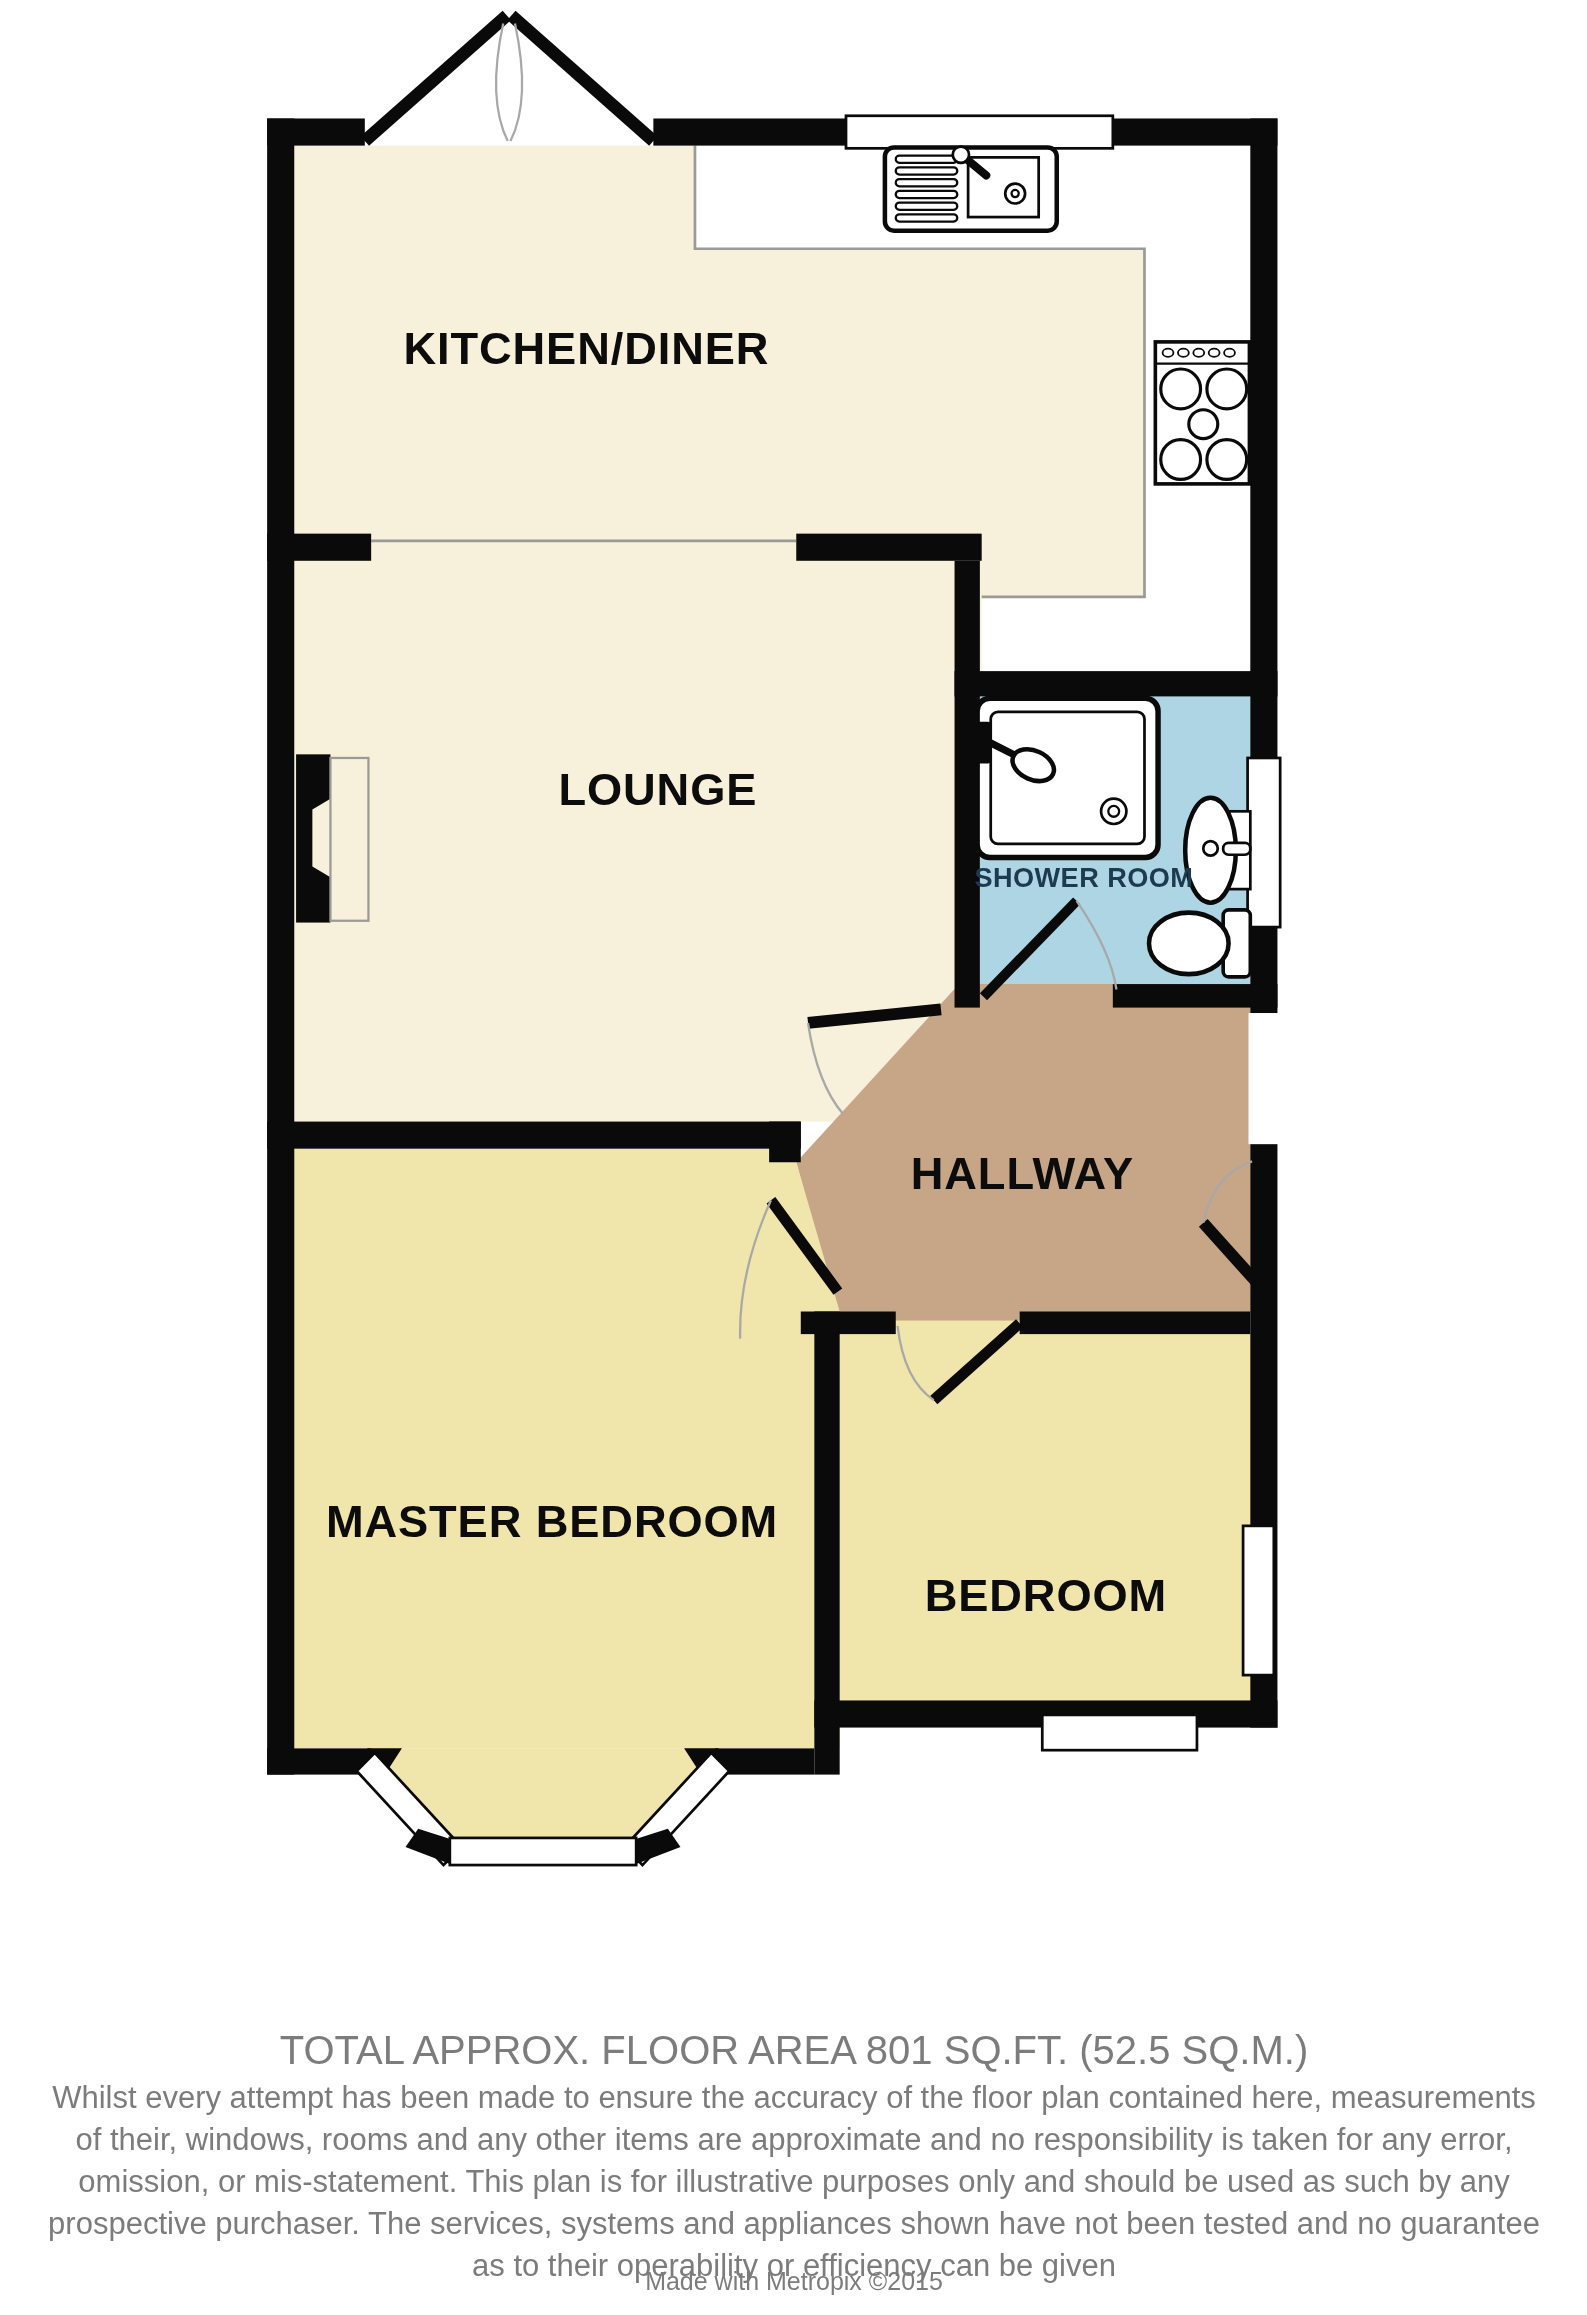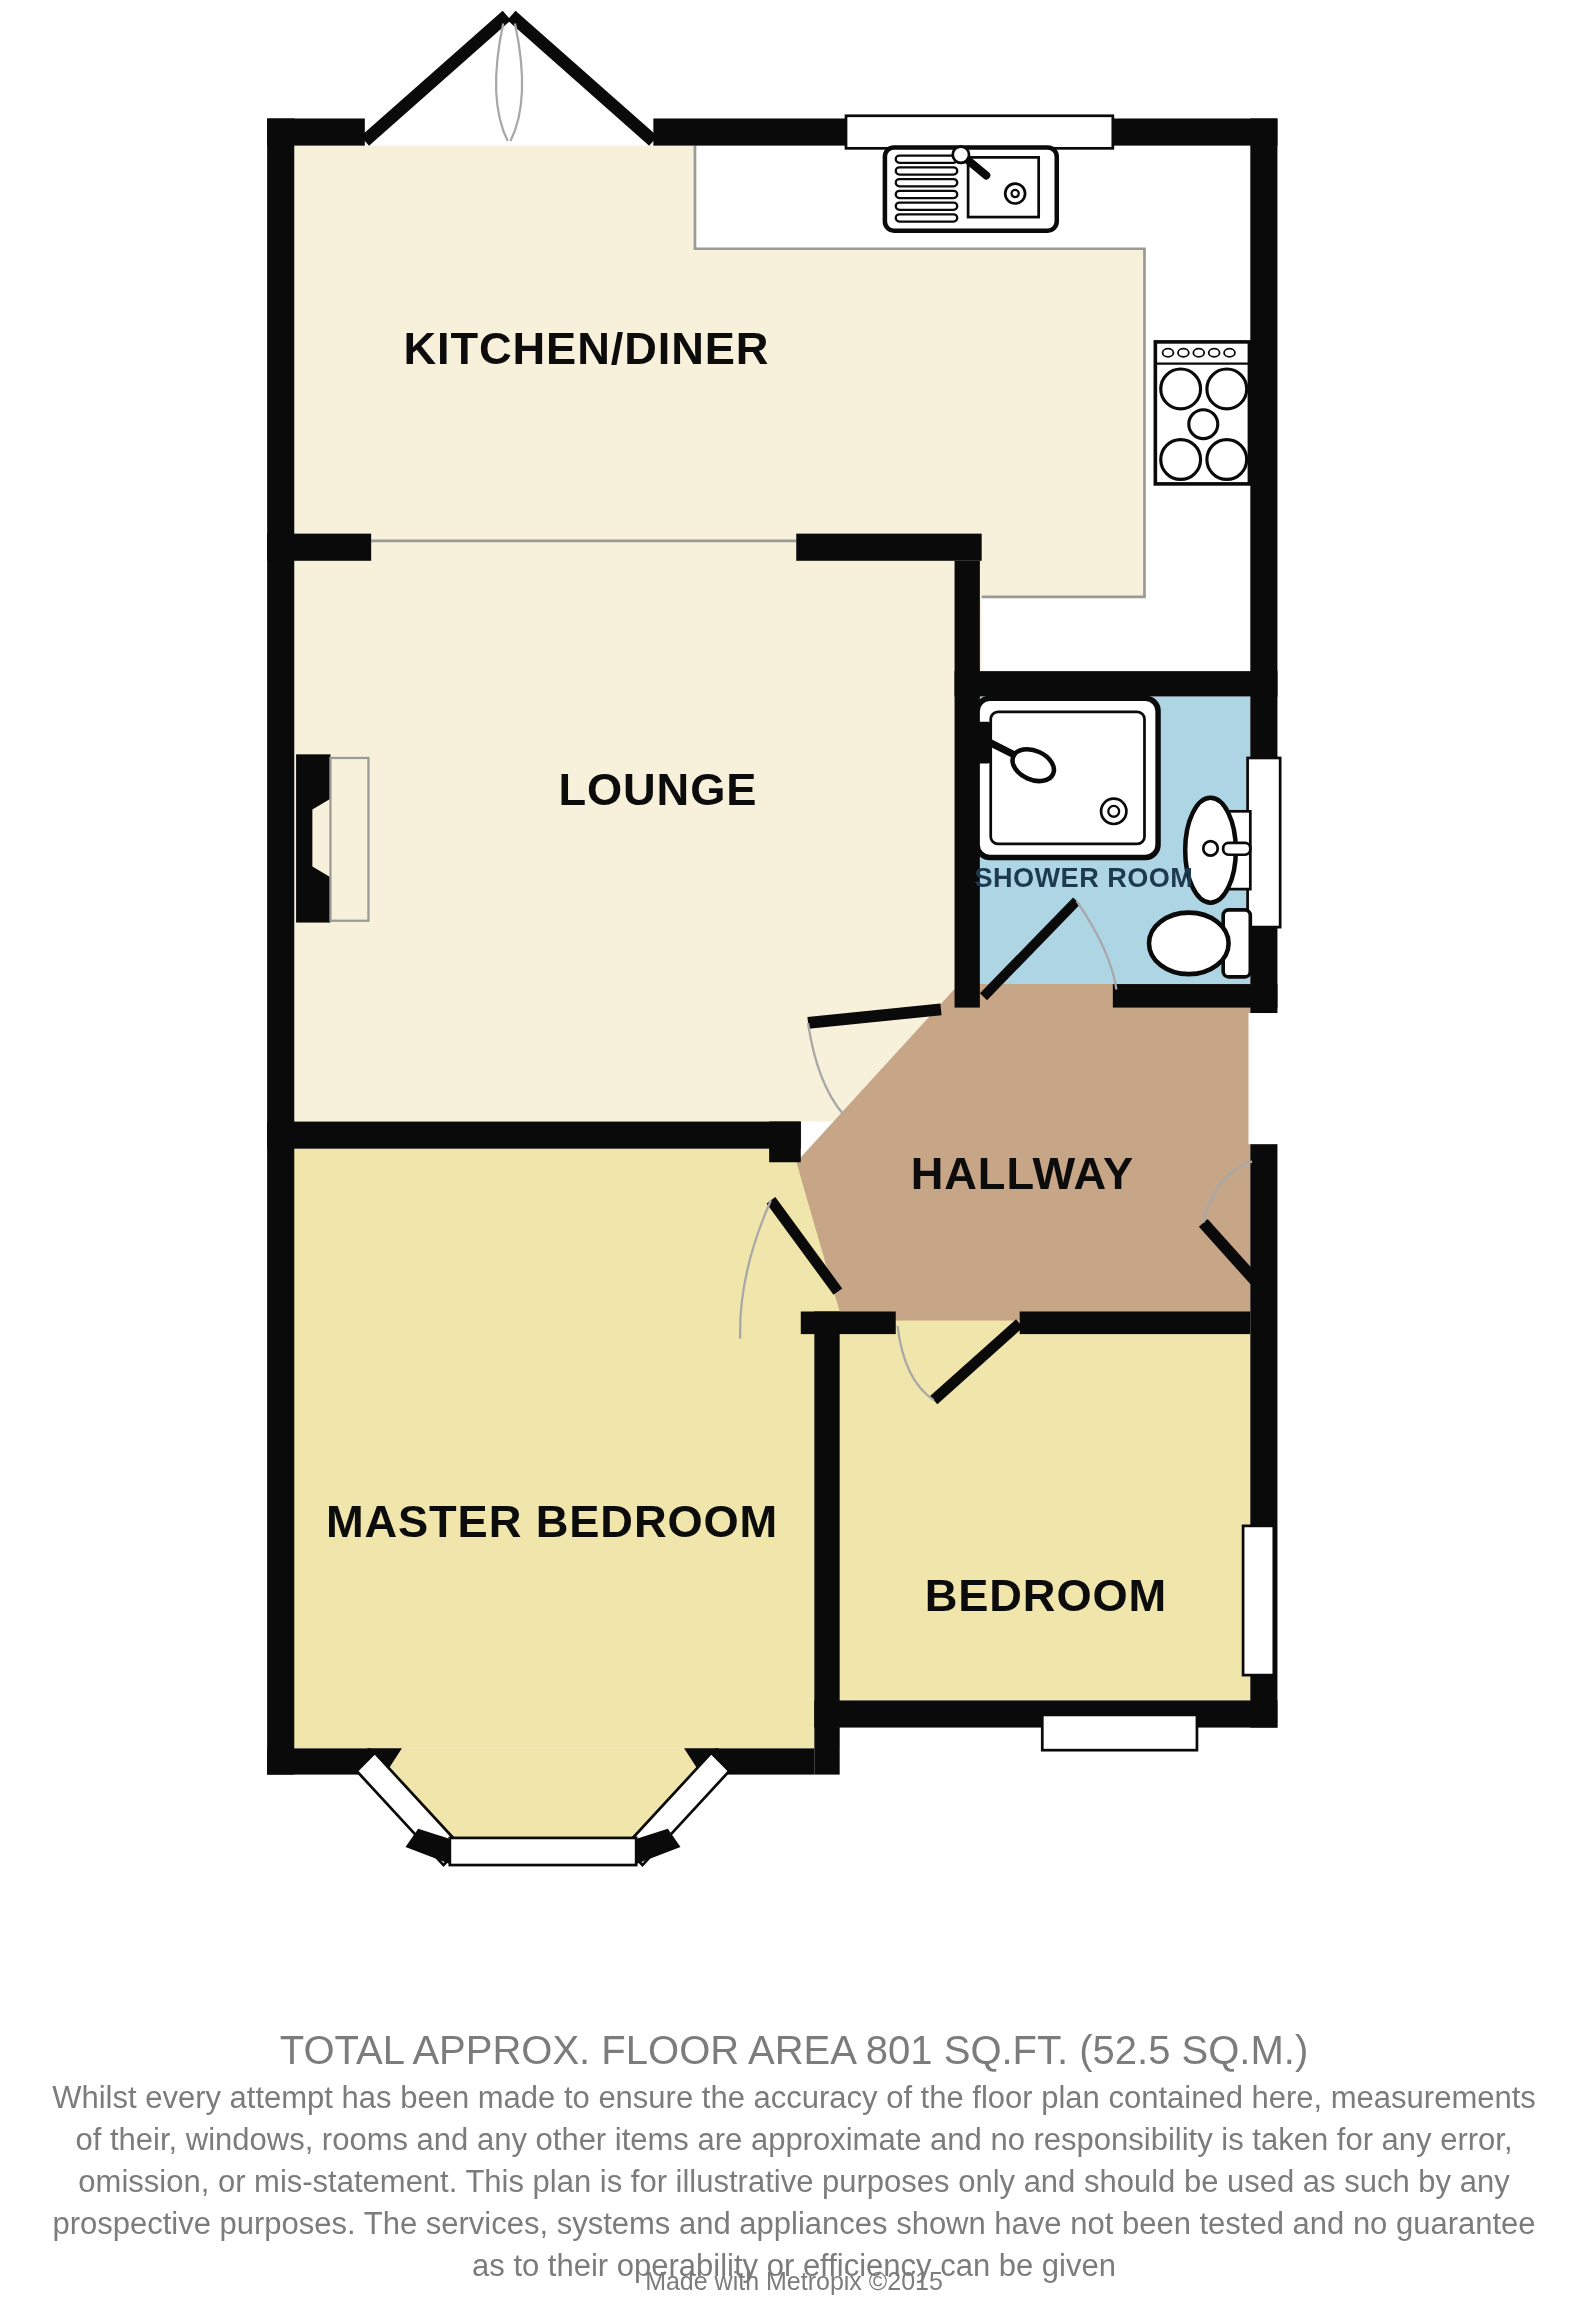--- a/index.html
+++ b/index.html
@@ -188,19 +188,19 @@
       <text class="room-label" x="610" y="1699">MASTER BEDROOM</text>
       <text class="room-label" x="1156" y="1781">BEDROOM</text>
     </g>
   </svg>
 
   <div class="footer footer-title">TOTAL APPROX. FLOOR AREA 801 SQ.FT. (52.5 SQ.M.)</div>
   <div class="footer footer-disclaimer">
     <div>Whilst every attempt has been made to ensure the accuracy of the floor plan contained here, measurements</div>
     <div>of their, windows, rooms and any other items are approximate and no responsibility is taken for any error,</div>
     <div>omission, or mis-statement. This plan is for illustrative purposes only and should be used as such by any</div>
-    <div>prospective purposes. The services, systems and appliances shown have not been tested and no guarantee</div>
+    <div>prospective purchaser. The services, systems and appliances shown have not been tested and no guarantee</div>
     <div>as to their operability or efficiency can be given</div>
   </div>
   <div class="footer footer-credit">Made with Metropix ©2015</div>
 
 </div>
 
 
 </body></html>

